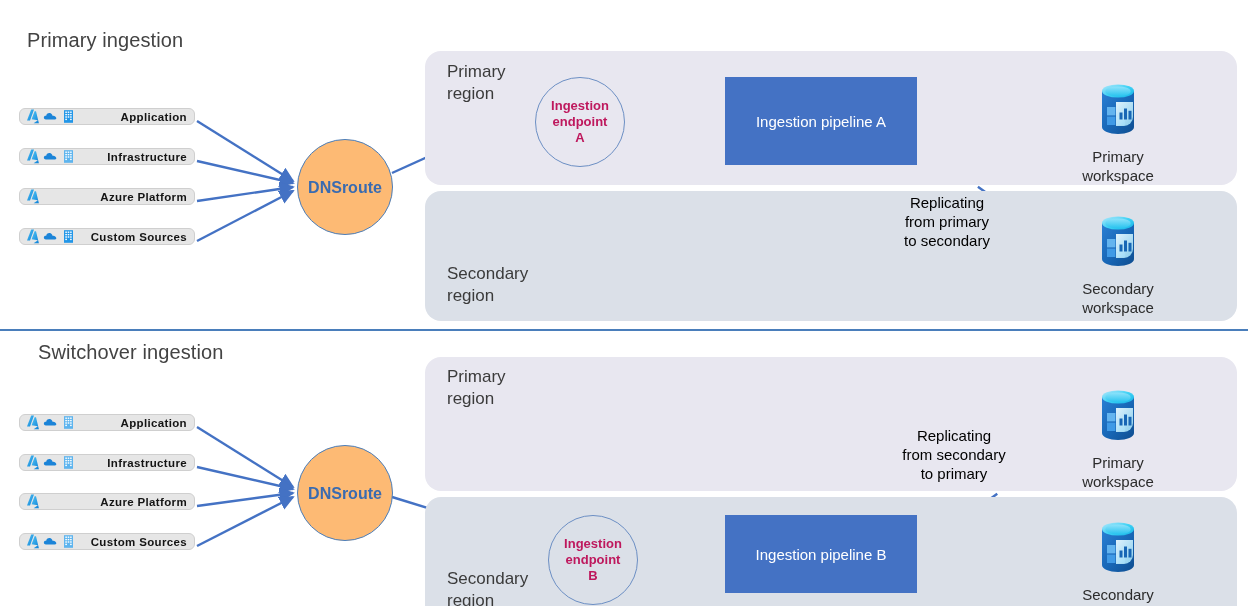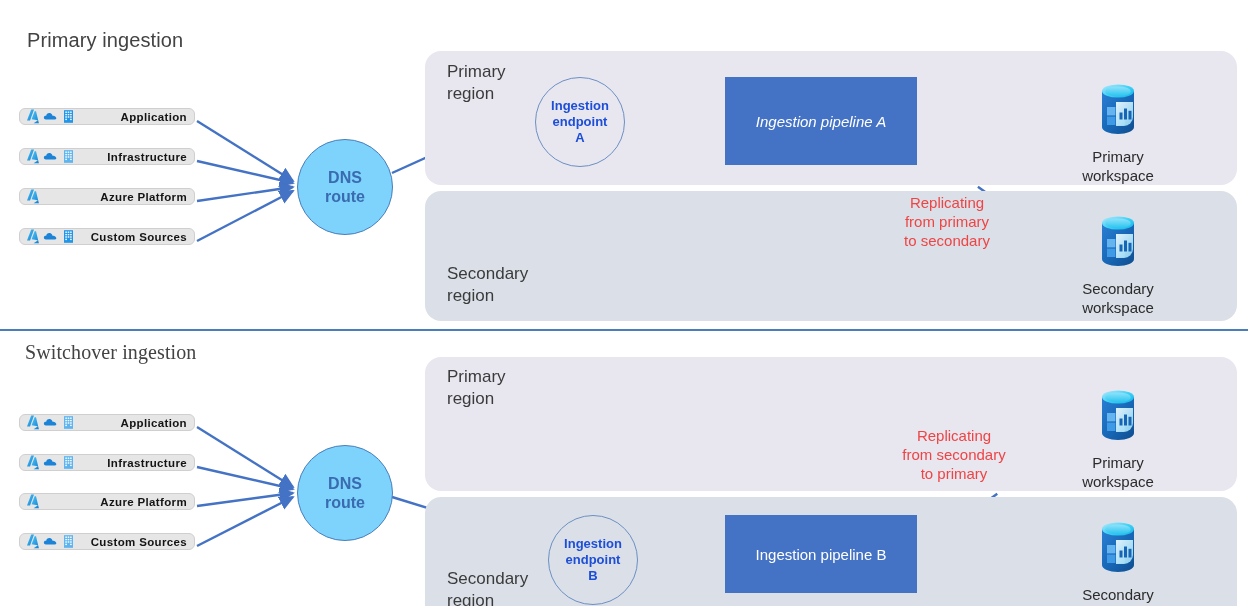--- a/index.html
+++ b/index.html
@@ -82,44 +82,44 @@
     white-space: nowrap;
   }
   .icon-slot { width: 15px; height: 17px; display: inline-block; }
 
   
   .dns-circle {
     width: 94px;
     height: 94px;
     border-radius: 50%;
     border: 1.4px solid #4a7ebb;
-    background: #7dd3fc;
+    background: #fdba74;
     display: flex;
-    flex-direction: column;
+    flex-direction: row;
     align-items: center;
     justify-content: center;
     color: #3a6bb0;
     font-weight: bold;
     font-size: 16px;
     line-height: 19px;
     text-align: center;
   }
 
   
   .endpoint-circle {
     width: 88px;
     height: 88px;
     border-radius: 50%;
     border: 1.2px solid #6c8fc4;
     background: transparent;
     display: flex;
     flex-direction: column;
     align-items: center;
     justify-content: center;
-    color: #1d4ed8;
+    color: #be185d;
     font-weight: bold;
     font-size: 13px;
     line-height: 16px;
     text-align: center;
     white-space: pre-line;
   }
 
   
   .pipeline-box {
     background: #4472c4;
@@ -145,21 +145,21 @@
     line-height: 19px;
     color: #2b2b2b;
     text-align: center;
     white-space: pre-line;
   }
 
   
   .replication-note {
     font-size: 15px;
     line-height: 19px;
-    color: #ef4444;
+    color: #000000;
     text-align: center;
     white-space: pre-line;
   }
 
   
   .arrow-layer {
     position: absolute;
     left: 0; top: 0;
     width: 1248px; height: 606px;
     pointer-events: none;
@@ -357,21 +357,21 @@
     <span>DNS</span>
     <span>route</span>
   </div>
 
   <div class="abs endpoint-circle" style="left:535px; top:52px;">
     <span>Ingestion
 endpoint
 A</span>
   </div>
 
-  <div class="abs pipeline-box" style="left:725px; top:52px; width:192px; height:88px;font-style:italic;">
+  <div class="abs pipeline-box" style="left:725px; top:52px; width:192px; height:88px;">
     <span>Ingestion pipeline A</span>
   </div>
 
   <div class="abs replication-note" style="left:881px; top:168px; width:132px;">Replicating
 from primary
 to secondary</div>
 
   <div class="abs workspace" style="left:1058px; top:54px;">
     <span>
       <svg width="54" height="60" viewBox="0 0 54 60">
@@ -413,21 +413,21 @@
           <rect x="37.5" y="31.8" width="3" height="8.7"></rect>
         </g>
       </svg>
     </span>
     <span class="workspace-label">Secondary
 workspace</span>
   </div>
 
   <div class="abs divider" style="top:304px;"></div>
 
-  <div class="abs section-title" style="left:25px; top:316px;font-family:Liberation Serif, serif;">Switchover ingestion</div>
+  <div class="abs section-title" style="left:38px; top:316px;">Switchover ingestion</div>
 
   <div class="abs region-panel region-primary" style="left:425px; top:332px; width:812px; height:134px;"></div>
   <div class="abs region-label" style="left:447px; top:341px;">Primary
 region</div>
 
   <div class="abs region-panel region-secondary" style="left:425px; top:472px; width:812px; height:130px;"></div>
   <div class="abs region-label" style="left:447px; top:543px;">Secondary
 region</div>
 
   <div class="abs source-box" style="left:19px; top:389px;">

